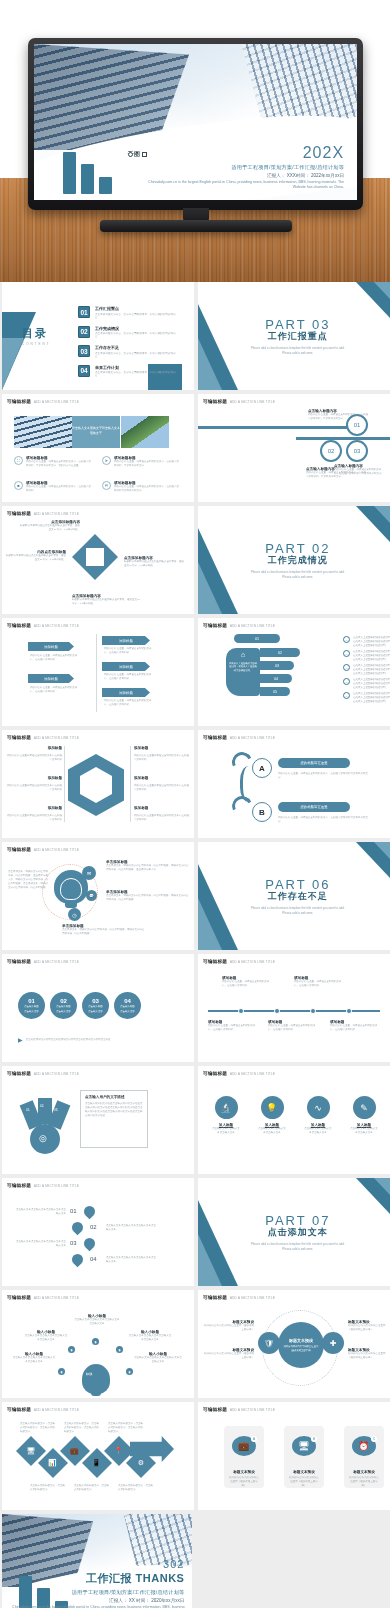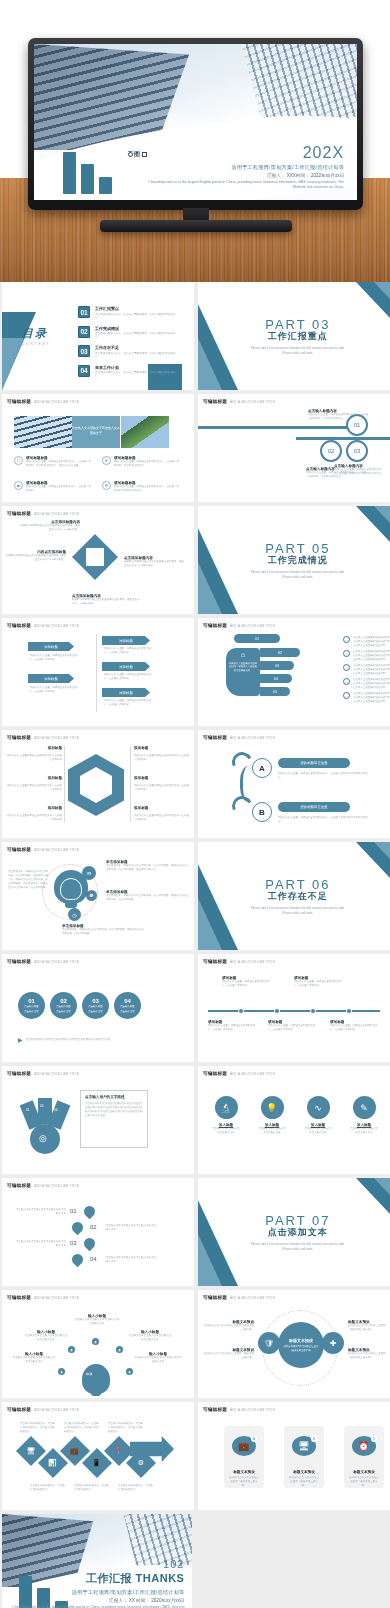--- a/index.html
+++ b/index.html
@@ -105,21 +105,21 @@
   .shead { position:absolute; left:5px; top:5px; display:flex; align-items:baseline; gap:3px; }
   .shead .cn { font-size:4.6px; font-weight:bold; color:#2d2f31; letter-spacing:.2px; }
   .shead .en { font-size:2.9px; color:#9aa2a8; letter-spacing:.3px; }
 
   
   .toc-tri1{ position:absolute; left:0; top:30px; width:0;height:0;
      border-left:34px solid #3b7a96; border-top:0 solid transparent; border-bottom:78px solid transparent;}
   .toc-tri2{ position:absolute; left:0; top:56px; width:0;height:0;
      border-left:22px solid #6fa3bb; border-bottom:52px solid transparent;}
   .toc-sq{ position:absolute; right:12px; bottom:0; width:34px; height:26px; background:#3b7a96;}
-  .toc-title{ position:absolute; left:20px; top:44px;font-style:italic; }
+  .toc-title{ position:absolute; left:20px; top:44px; }
   .toc-title .cn{ font-size:11px; font-weight:bold; color:#2b6a85; letter-spacing:2px; }
   .toc-title .en{ font-size:3px; color:#8fa6b3; letter-spacing:2px; text-align:center; margin-top:1px;}
   .toc-list{ position:absolute; left:76px; top:24px; width:100px; }
   .toc-item{ display:flex; gap:5px; margin-bottom:7px; align-items:flex-start; }
   .toc-num{
     width:12px;height:12px;background:#3b7a96;color:#fff;font-size:6.5px;font-weight:bold;
     display:flex;align-items:center;justify-content:center;border-radius:1px; flex:0 0 12px;
     border:1px solid #2d6178;
   }
   .toc-tx .t{ font-size:4px; color:#27343c; font-weight:bold; }
@@ -436,21 +436,21 @@
       </div>
     </div>
 
     <div class="slide">
       <div class="part">
         <div class="ptri-l"></div>
         <div class="ptri-l2"></div>
         <div class="ptri-r"></div>
         <div class="ptri-r2"></div>
         <div class="pc">
-          <div class="pno">PART 05</div>
+          <div class="pno">PART 02</div>
           <div class="pcn">工作完成情况</div>
           <div class="pen">Please add a clear business template the title content you want to add. Please add a welcome.</div>
         </div>
       </div>
     </div>
   </div>
 
   <div class="row">
     <div class="slide">
       <div class="shead">
@@ -893,21 +893,21 @@
     <div class="last">
       <div class="cover">
         <div class="photo"></div>
         <div class="swoosh"></div>
         <div class="bars">
             <i></i>
             <i></i>
             <i></i>
           </div>
         <div class="txt">
-          <div class="yr">102</div>
+          <div class="yr">302</div>
           <div class="ti">工作汇报 THANKS</div>
           <div class="sub">适用于工程项目/策划方案/工作汇报/总结计划等</div>
           <div class="meta">汇报人： XX 时间： 2020年xx月xx日</div>
           <div class="eng">Chinadaily.com.cn is the largest English portal in China, providing news, business information, BBS, learning materials. The Website has channels as China.</div>
         </div>
       </div>
     </div>
     <div class="fill-rest"></div>
   </div>
 

